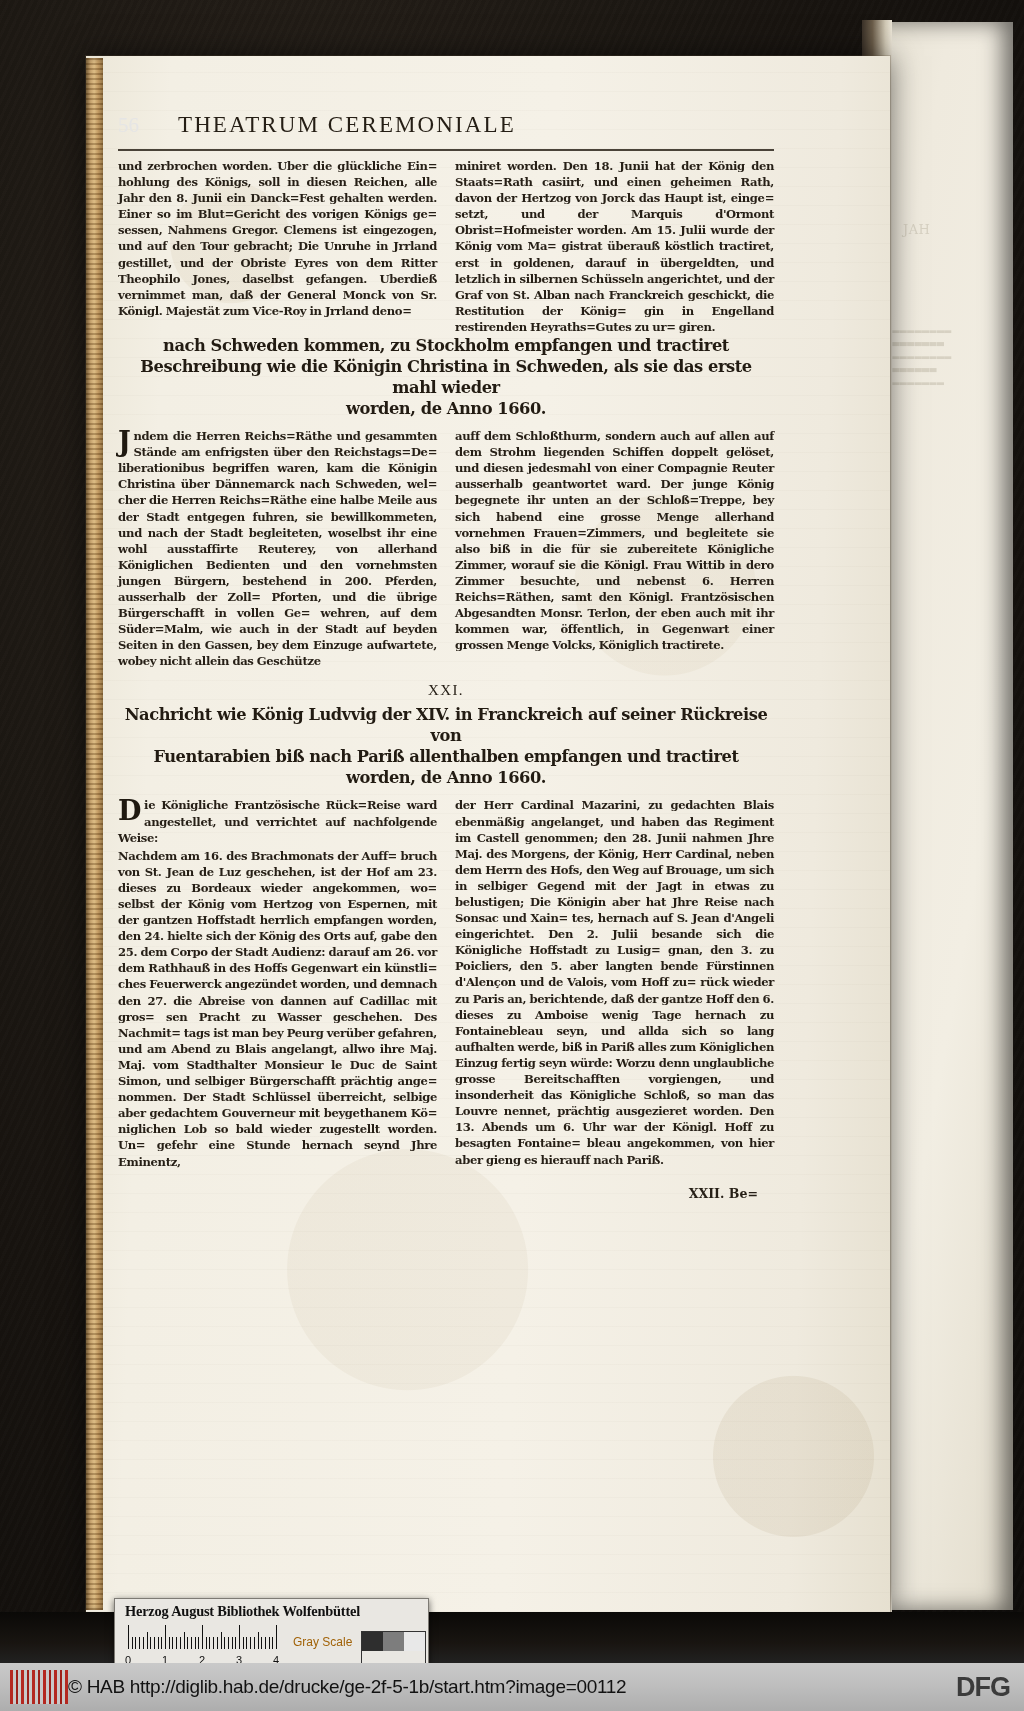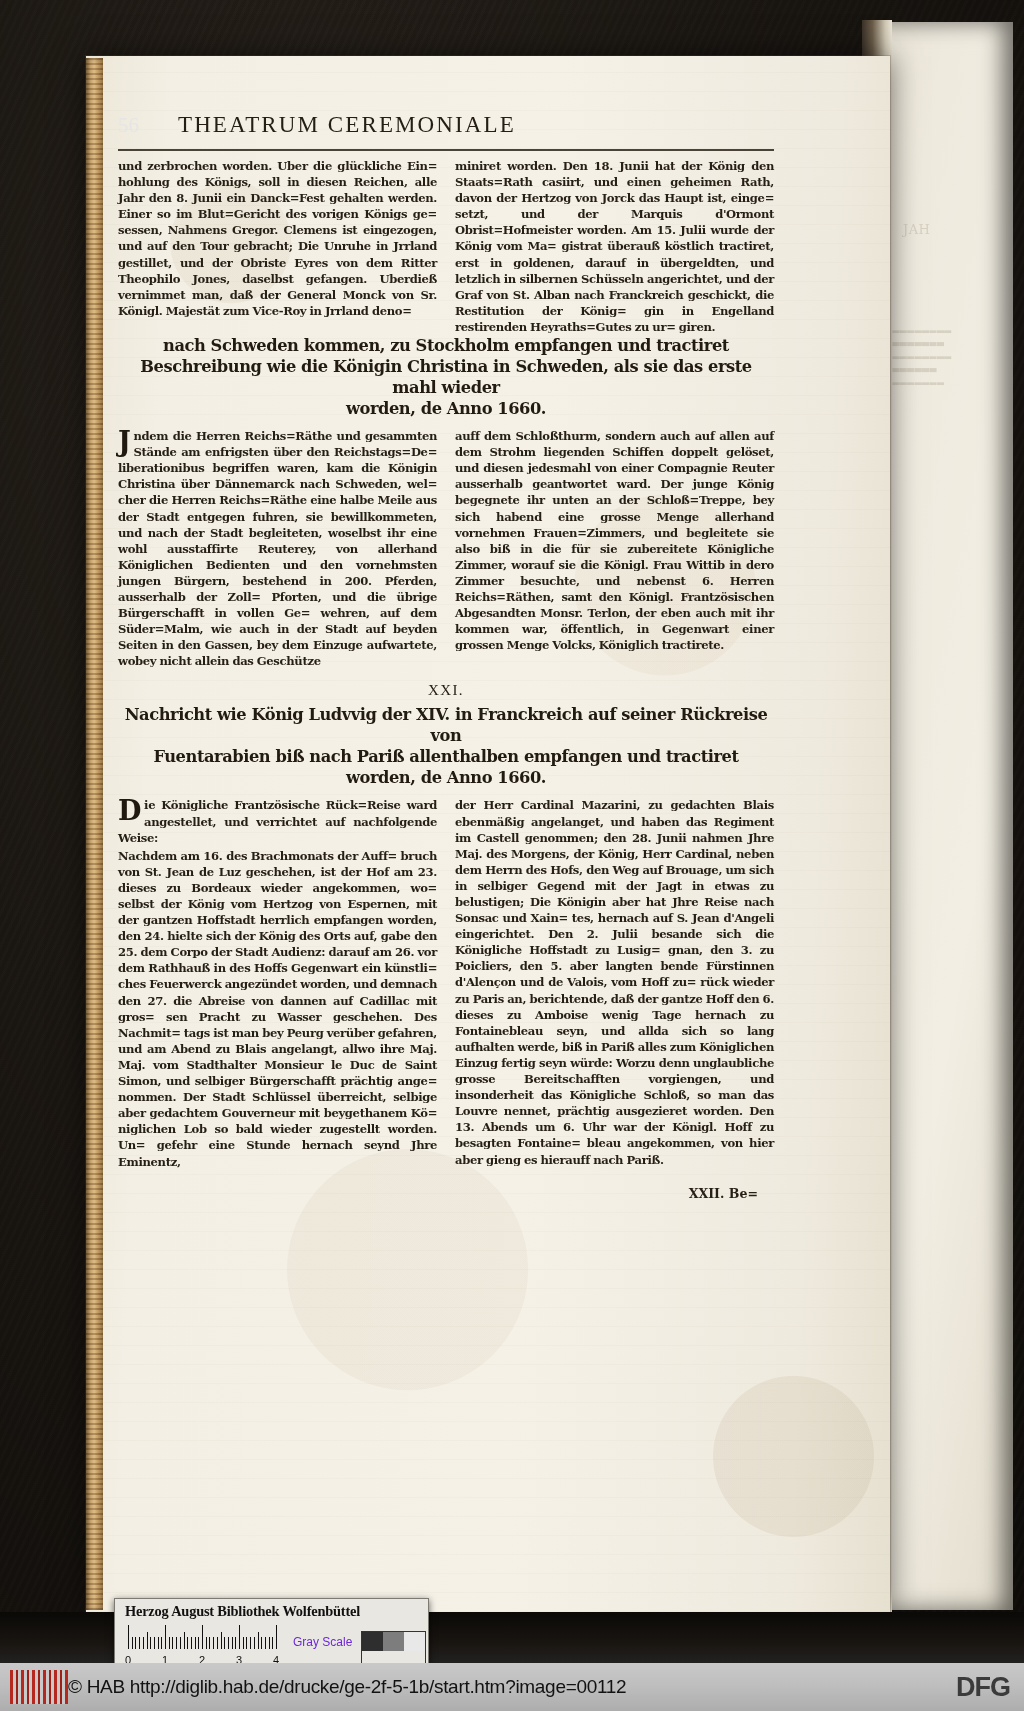--- a/index.html
+++ b/index.html
@@ -80,21 +80,21 @@
   #calibration{position:absolute;left:114px;top:1598px;width:313px;height:75px;
       background:#e9e7e2;border:1px solid #7d7a74;
       box-shadow:0 2px 7px rgba(0,0,0,.6);}
   #cal-title{font-family:"Liberation Serif",serif;font-weight:700;font-size:14.4px;
       color:#111;padding:4px 0 0 10px;letter-spacing:-.2px;}
   #cal-row{display:flex;align-items:flex-end;padding:4px 0 0 9px;gap:9px;}
   #ruler{position:relative;width:160px;height:42px;}
   .tick{position:absolute;bottom:17px;width:1px;background:#111;}
   .num{position:absolute;bottom:0;font-family:"Liberation Sans",sans-serif;
        font-size:11px;color:#111;transform:translateX(-50%);}
-  #gs-label{font-family:"Liberation Sans",sans-serif;font-size:12px;color:#6d28d9;
+  #gs-label{font-family:"Liberation Sans",sans-serif;font-size:12px;color:#a16207;
        padding-bottom:17px;white-space:nowrap;}
   #gs-patches{display:flex;padding-bottom:14px;border:1px solid #333;}
   #gs-patches div{width:21px;height:19px;}
 
   
   #footer-bar{position:absolute;left:0;top:1663px;width:1024px;height:48px;
       background:linear-gradient(180deg,#c9c9c9 0%,#bdbdbd 50%,#adadad 100%);
       display:flex;align-items:center;}
   #hab-barcode{width:58px;height:34px;margin-left:10px;
       background:repeating-linear-gradient(90deg,#b42820 0 3px,#c9c9c9 3px 6px,#9e1f18 6px 8px,#c9c9c9 8px 11px);}

